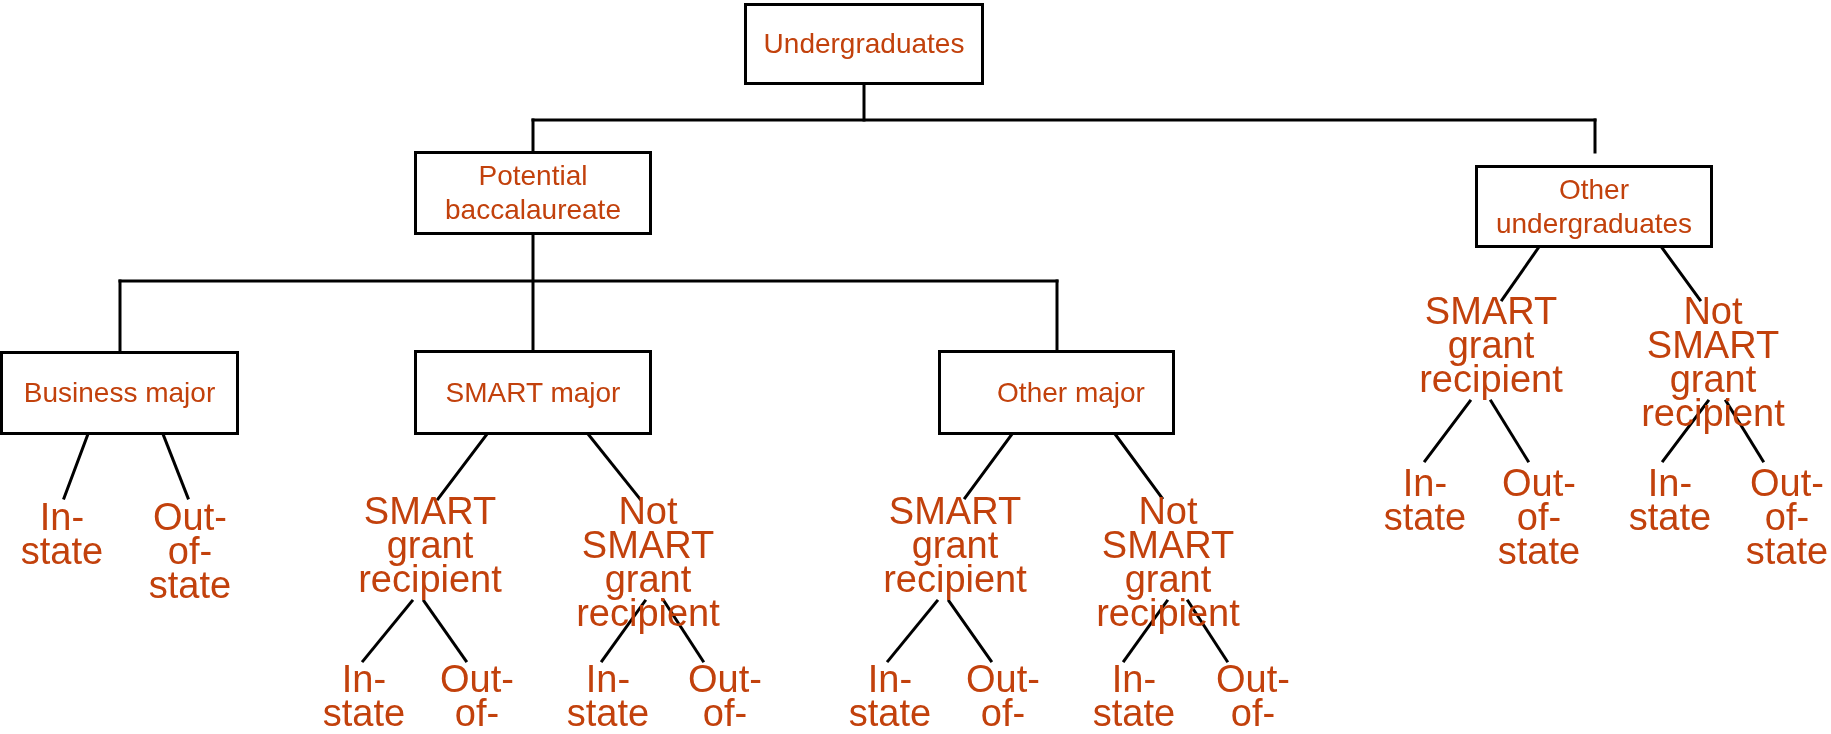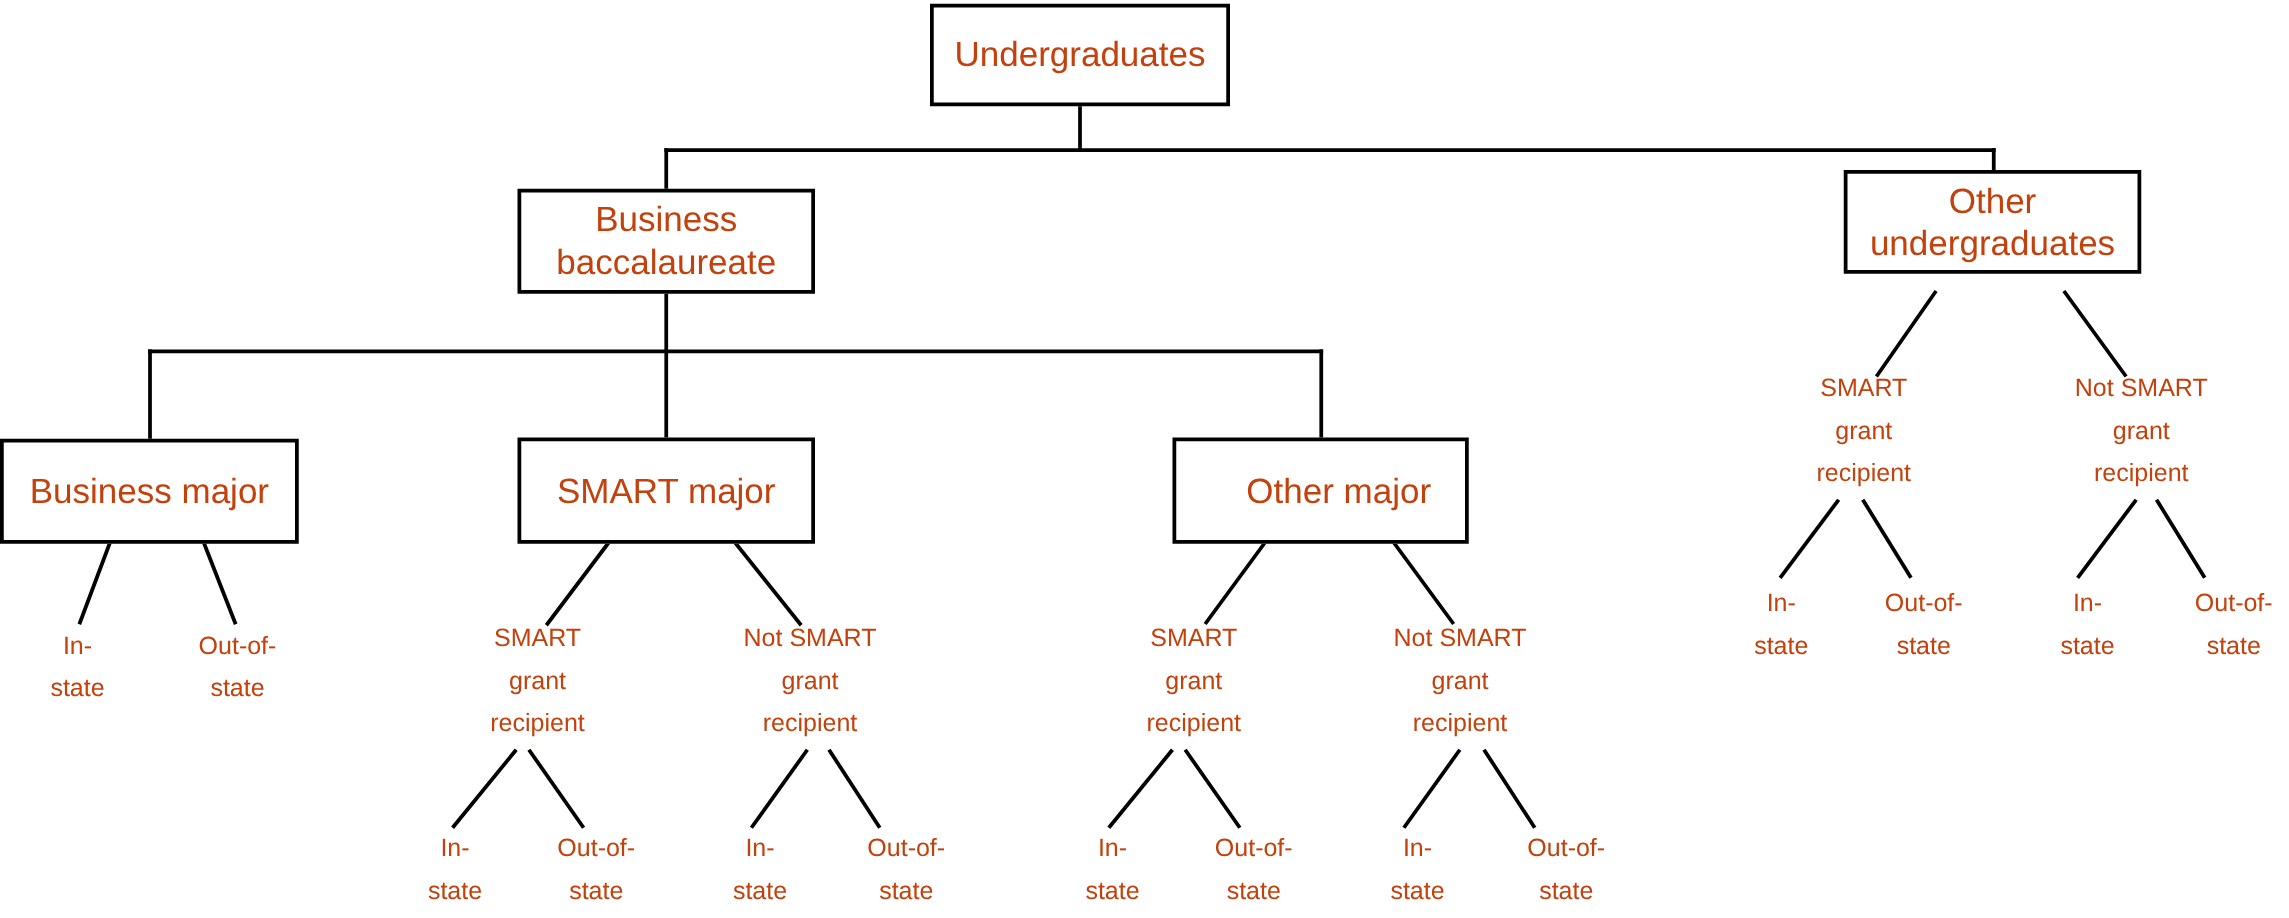--- a/index.html
+++ b/index.html
@@ -33,28 +33,28 @@
     align-items: center;
     justify-content: center;
     text-align: center;
     font-size: 28px;
     line-height: 34px;
     white-space: pre-line;
   }
   .lbl {
     position: absolute;
     text-align: center;
-    font-size: 20px;
+    font-size: 38px;
     line-height: 34px;
     white-space: pre-line;
   }
   
   #n-root        { left: 744px;  top: 3px;   width: 240px; height: 82px; }
   #n-potential   { left: 414px;  top: 151px; width: 238px; height: 84px; }
-  #n-otherug     { left: 1475px; top: 136px; width: 238px; height: 83px; }
+  #n-otherug     { left: 1475px; top: 165px; width: 238px; height: 83px; }
   #n-business    { left: 0px;    top: 351px; width: 239px; height: 84px; }
   #n-stem        { left: 414px;  top: 350px; width: 238px; height: 85px; }
   #n-othermajor  { left: 938px;  top: 350px; width: 237px; height: 85px; padding-left: 29px; }
   
   .grant { width: 170px; }
   #g-stem-smart     { left: 345px;  top: 494px; }
   #g-stem-notsmart  { left: 563px;  top: 494px; }
   #g-om-smart       { left: 870px;  top: 494px; }
   #g-om-notsmart    { left: 1083px; top: 494px; }
   #g-ou-smart       { left: 1406px; top: 294px; }
@@ -109,21 +109,21 @@
     <path d="M949 601 L991 661"></path>
     <path d="M1167 601 L1124 661"></path>
     <path d="M1188 601 L1227 661"></path>
     <path d="M1470 401 L1425 461"></path>
     <path d="M1491 401 L1528 461"></path>
     <path d="M1708 401 L1663 461"></path>
     <path d="M1726 401 L1763 461"></path>
   </svg>
 
   <div id="n-root" class="box">Undergraduates</div>
-  <div id="n-potential" class="box">Business
+  <div id="n-potential" class="box">Potential
 baccalaureate</div>
   <div id="n-otherug" class="box">Other
 undergraduates</div>
   <div id="n-business" class="box">Business major</div>
   <div id="n-stem" class="box">SMART major</div>
   <div id="n-othermajor" class="box">Other major</div>
 
   <div id="g-stem-smart" class="lbl grant">SMART
 grant
 recipient</div>

